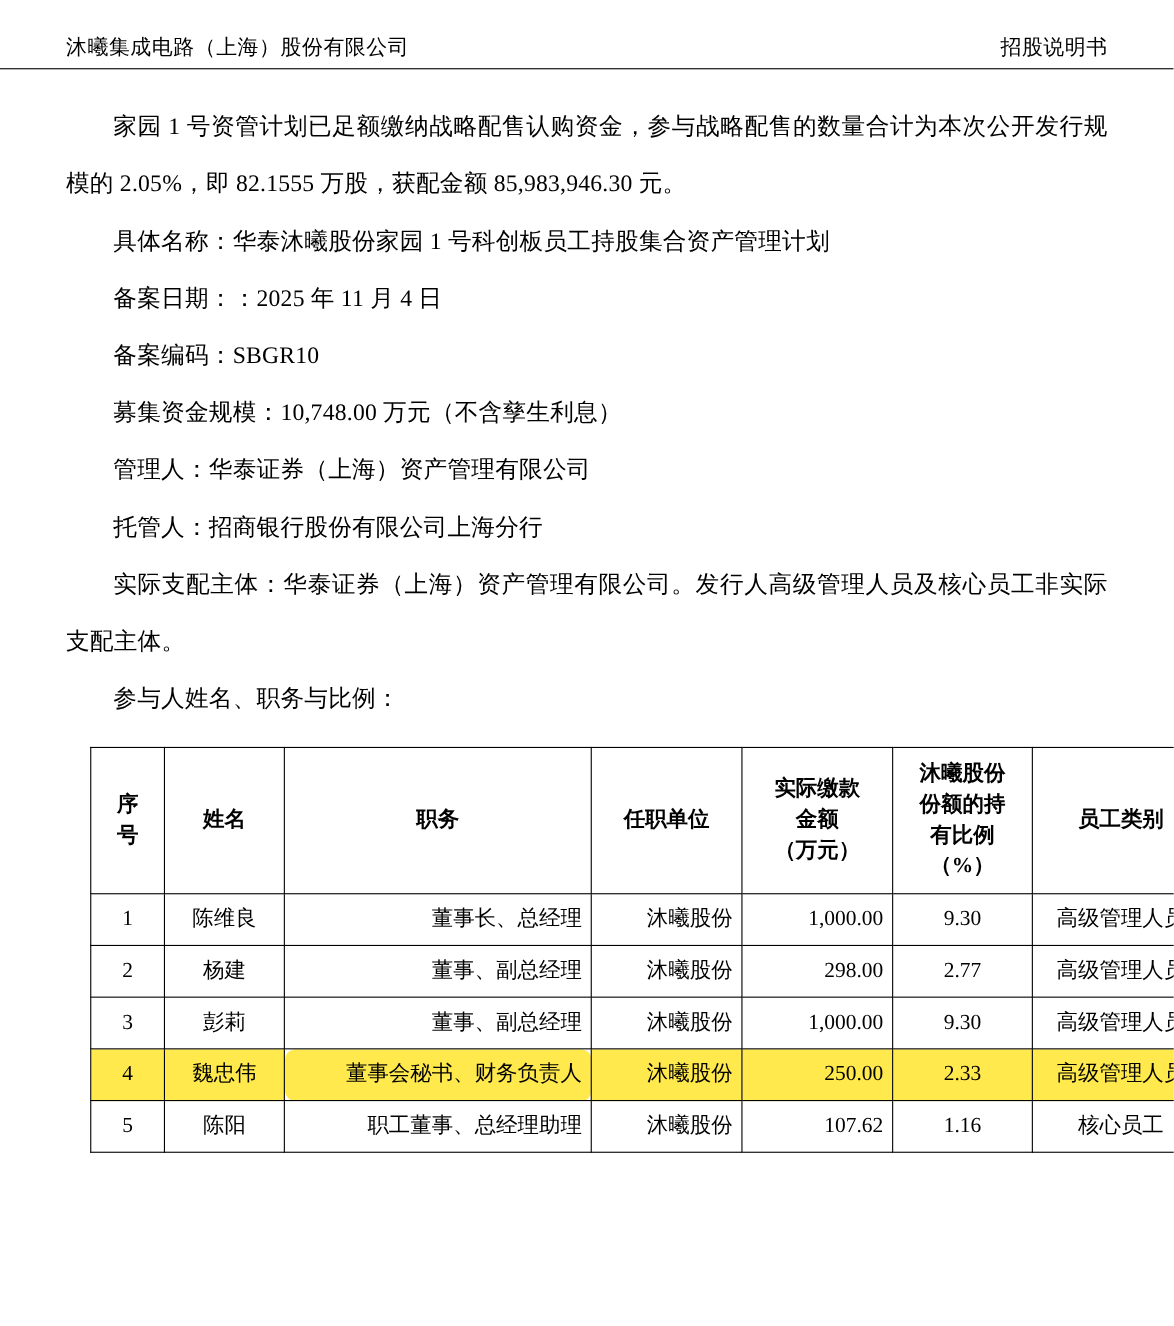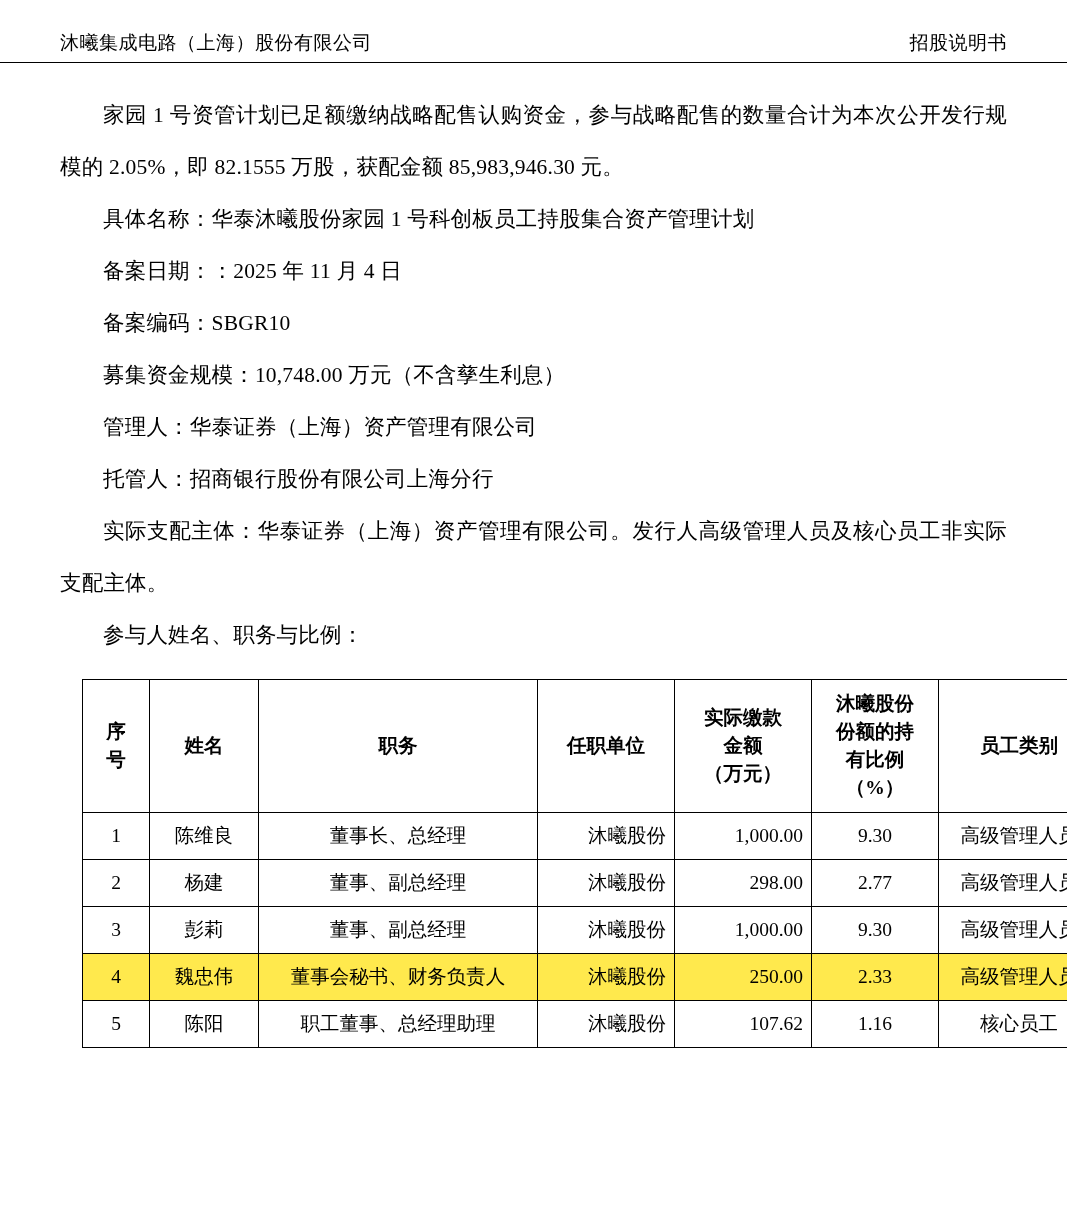--- a/index.html
+++ b/index.html
@@ -70,21 +70,21 @@
     padding: 10px 4px;
   }
   .c-idx   { width: 58px;  text-align: center; }
   .c-name  { width: 100px; text-align: center; }
   .c-title { width: 270px; text-align: center; }
   .c-unit  { width: 128px; text-align: right; }
   .c-amt   { width: 133px; text-align: right; padding-right: 12px; }
   .c-pct   { width: 118px; text-align: center; padding-right: 12px; }
   .c-type  { width: 152px; text-align: center; }
   tbody td { line-height: 34px; }
-  tbody td.c-title { text-align: center; }
+  tbody td.c-title { text-align: right; border-radius: 10px; }
   .hl { background: #ffeb7a; }
   .hl-row td { background: #ffe94d; }
 </style>
 </head>
 <body>
 
 <div class="page">
 
   <div class="header">
     <div class="left">沐曦集成电路（上海）股份有限公司</div>

